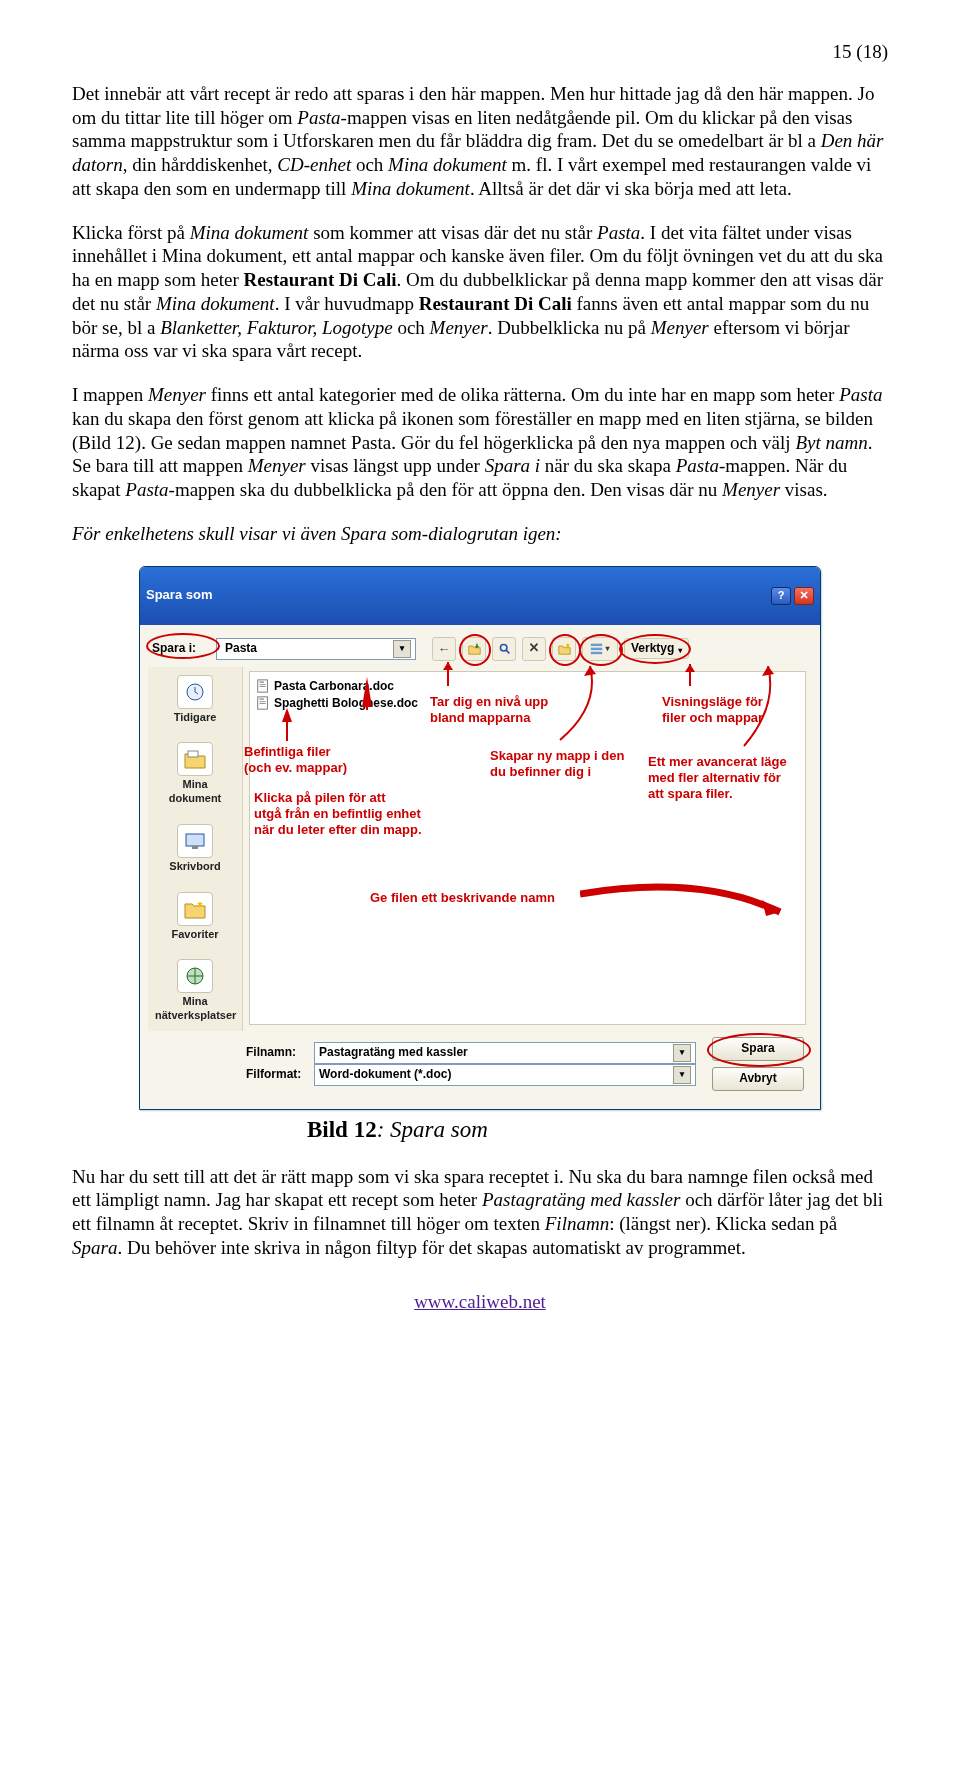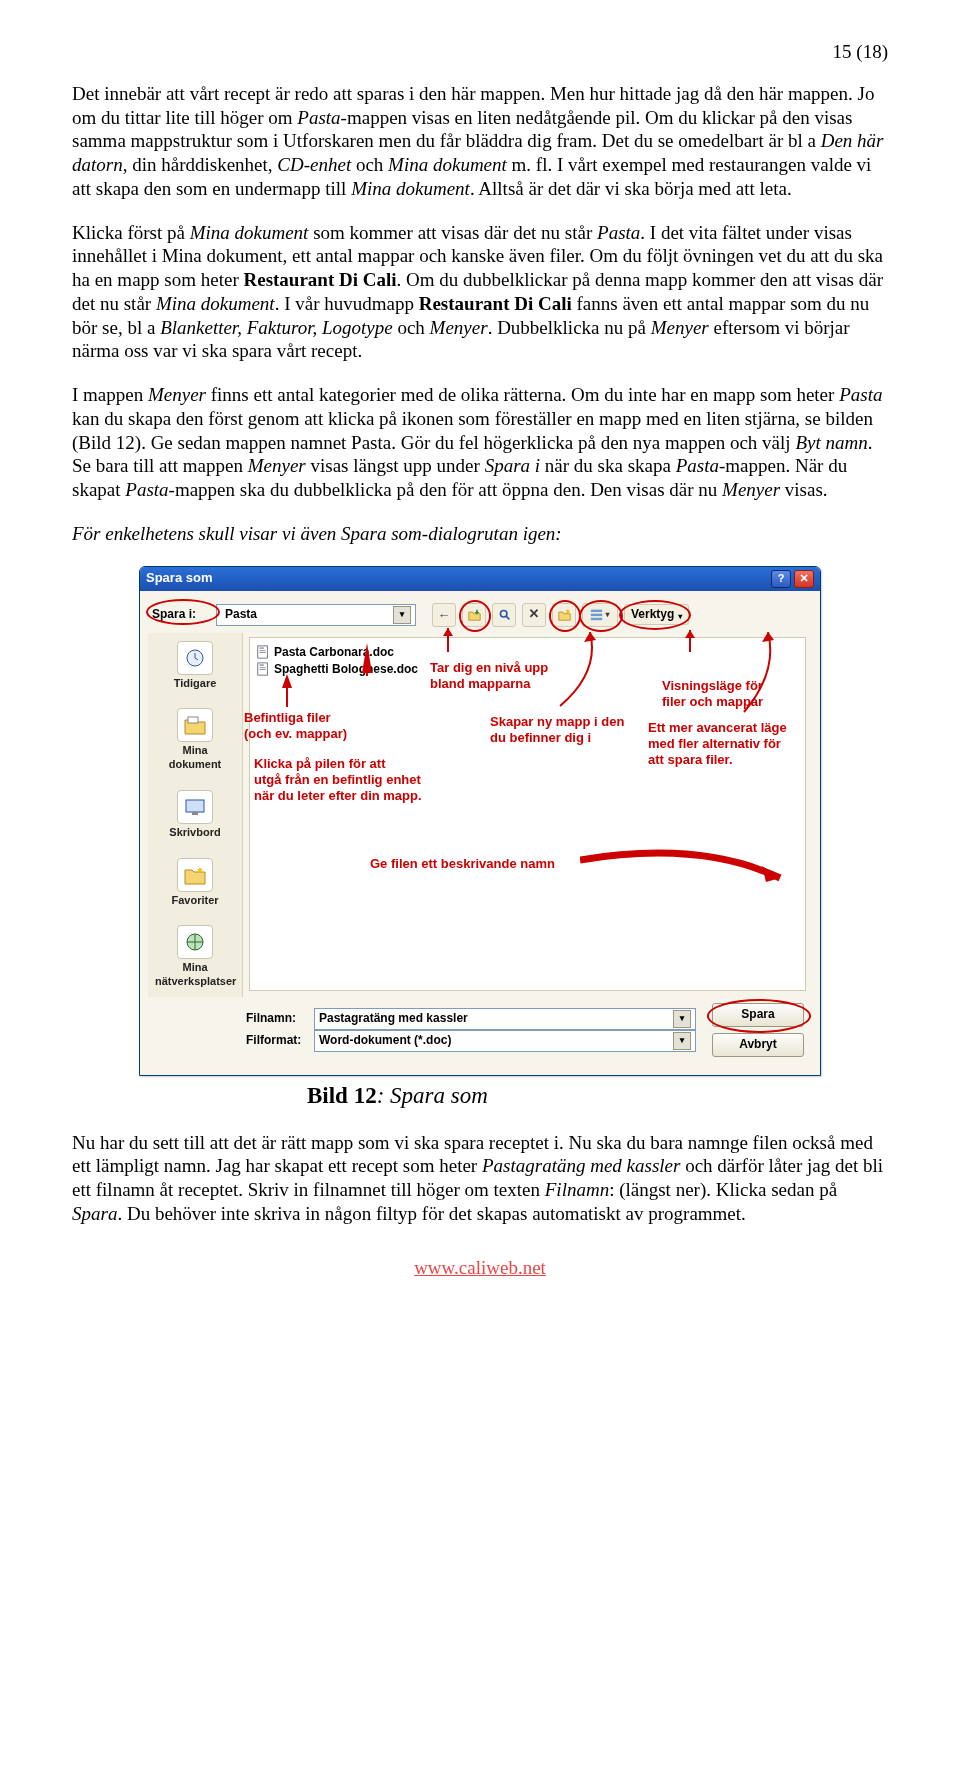--- a/index.html
+++ b/index.html
@@ -27,21 +27,21 @@
     border-radius: 6px 6px 0 0;
     font-family: Tahoma, Arial, sans-serif;
     font-size: 12px;
     color: #000;
     box-shadow: 1px 1px 2px rgba(0,0,0,.2);
   }
   .titlebar {
     background: linear-gradient(#2a6fd7, #1b4fb0);
     color: #fff;
     font-weight: bold;
-    padding: 3px 6px;
+    padding: 20px 6px;
     border-radius: 5px 5px 0 0;
     display: flex;
     align-items: center;
     justify-content: space-between;
     font-size: 13px;
   }
   .titlebar-btns { display: flex; gap: 3px; }
   .tb-btn {
     width: 18px; height: 16px;
     background: linear-gradient(#5c8ae6,#2c5bc0);
@@ -98,21 +98,21 @@
   .inline-row{ display:flex; align-items:center; gap:6px;}
   .inline-row .ilbl{ width:62px;}
   .tbox {
     flex:1; background:#fff; border:1px solid #7f9db9; height:20px; padding:0 4px;
     display:flex; align-items:center; justify-content:space-between;
   }
   .tbox .caret2{width:16px;height:16px;background:#e4e2d6;border:1px solid #9a9784;display:inline-flex;align-items:center;justify-content:center;font-size:9px;}
   .btncol { display:flex; flex-direction:column; gap:6px; margin-left:8px;}
   .dbtn { width:90px; height:22px; background:linear-gradient(#fdfdfb,#e9e5d4); border:1px solid #9b9781; border-radius:3px; display:flex; align-items:center; justify-content:center; font-size:12px;}
   .caption { text-align:left; margin: 6px 0 20px 235px; font-family:"Times New Roman",serif; font-size:23px;}
-  .link { color:#ef4444; text-decoration:underline; text-align:center; margin-top:30px;}
+  .link { color:#4c1d95; text-decoration:underline; text-align:center; margin-top:30px;}
   .rel{position:relative;}
   svg{display:block;}
 </style>
 </head>
 <body>
 
 <div class="page-no">15 (18)</div>
 
 <p>
   <span>Det innebär att vårt recept är redo att sparas i den här mappen. Men hur hittade jag då den här mappen. Jo om du tittar lite till höger om </span><i>Pasta</i><span>-mappen visas en liten nedåtgående pil. Om du klickar på den visas samma mappstruktur som i Utforskaren men du får bläddra dig fram. Det du se omedelbart är bl a </span><i>Den här datorn</i><span>, din hårddiskenhet, </span><i>CD-enhet </i><span>och </span><i>Mina dokument</i><span> m. fl. I vårt exempel med restaurangen valde vi att skapa den som en undermapp till </span><i>Mina dokument</i><span>. Alltså är det där vi ska börja med att leta.</span>
@@ -252,21 +252,21 @@
         <div class="callout-txt" style="left:4px; top:118px; white-space:pre;">Klicka på pilen för att
 utgå från en befintlig enhet
 när du leter efter din mapp.</div>
 
         <div class="callout-txt" style="left:180px; top:22px; white-space:pre;">Tar dig en nivå upp
 bland mapparna</div>
 
         <div class="callout-txt" style="left:240px; top:76px; white-space:pre;">Skapar ny mapp i den
 du befinner dig i</div>
 
-        <div class="callout-txt" style="left:412px; top:22px; white-space:pre;margin-top:18px;">Visningsläge för
+        <div class="callout-txt" style="left:412px; top:22px; white-space:pre;">Visningsläge för
 filer och mappar</div>
 
         <div class="callout-txt" style="left:398px; top:82px; white-space:pre;">Ett mer avancerat läge
 med fler alternativ för
 att spara filer.</div>
 
         <div class="callout-txt" style="left:120px; top:218px;">Ge filen ett beskrivande namn</div>
 
         <svg class="swoosh" style="left:330px; top:210px;" width="210" height="40" viewBox="0 0 210 40">
           <path d="M0 12 Q120 -8 200 30" fill="none" stroke="#c00" stroke-width="7"></path>

